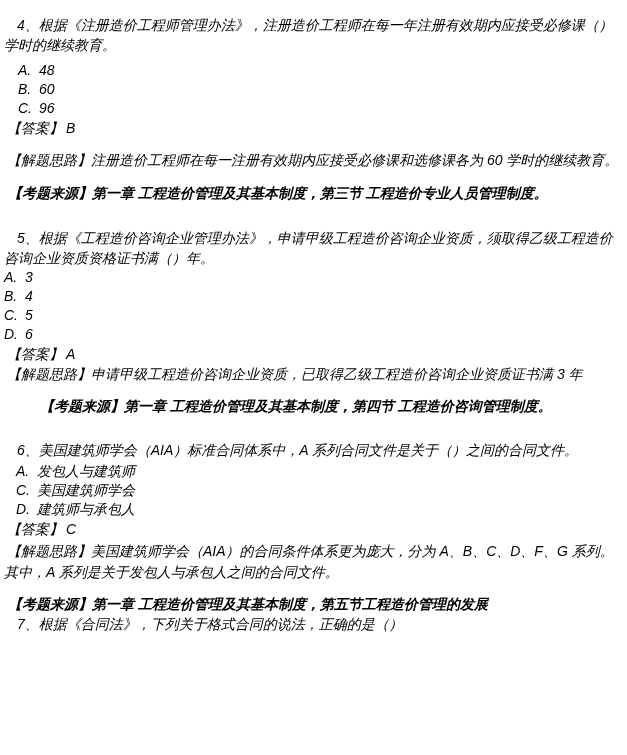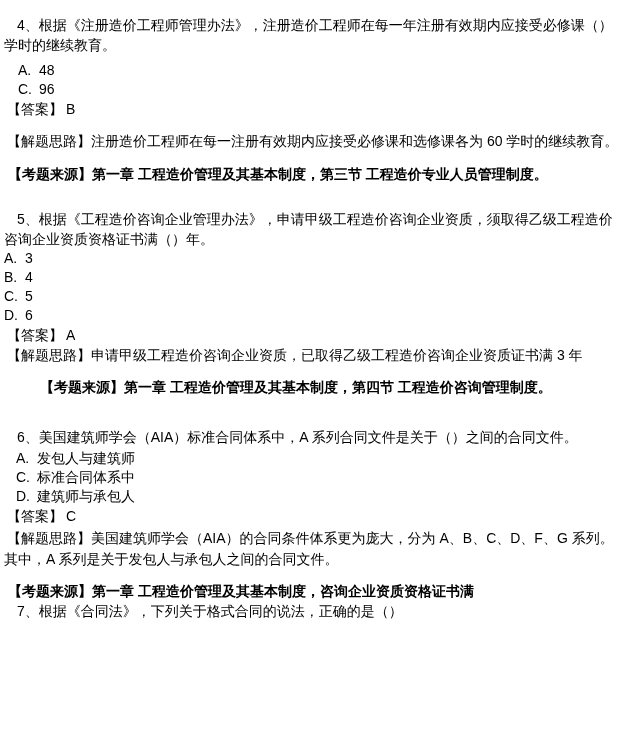--- a/index.html
+++ b/index.html
@@ -4,57 +4,58 @@
 <style>
   html, body { margin: 0; padding: 0; }
   body {
     width: 627px; height: 755px;
     background: #ffffff;
     color: #000000;
     font-family: "Liberation Sans", sans-serif;
     font-size: 14px;
     overflow: hidden;
   }
-  .page { padding: 15px 6px 0 4px; }
+  .page { padding: 15px 6px 0 4px; font-style: italic; }
   .line { height: 20px; line-height: 20px; white-space: nowrap; }
   .opt  { height: 19px; line-height: 19px; }
   .stem-first { padding-left: 13px; }
   .bracket { padding-left: 3px; }
   .source-line { padding-left: 4px; font-weight: bold; }
   .opt-label { display: inline-block; min-width: 21px; }
   .ans-val { margin-left: 3px; }
 
   #q4 .opts { margin-top: 6px; }
   #q4 .opts .opt { padding-left: 14px; }
   #q4 .analysis { margin-top: 12px; }
   #q4 .source-line { margin-top: 13px; }
 
   #q5 { margin-top: 25px; }
   #q5 .opts .opt { padding-left: 0; }
   #q5 .source-line { margin-top: 12px; margin-left: 32px; }
 
-  #q6 { margin-top: 30px; }
+  #q6 { margin-top: 24px; }
   #q6 .opts { margin-top: 2px; }
   #q6 .opts .opt { padding-left: 12px; }
   #q6 .analysis { margin-top: 2px; }
   #q6 .analysis .line { height: 21px; line-height: 21px; }
   #q6 .source-line { margin-top: 11px; }
 
   #q7 { }
 </style>
 </head>
 <body>
 
 <div class="page">
 
   <section id="q4">
     <div class="line stem-first">4、根据《注册造价工程师管理办法》，注册造价工程师在每一年注册有效期内应接受必修课（）</div>
     <div class="line">学时的继续教育。</div>
     <div class="opts">
       <div class="opt line"><span class="opt-label">A.</span><span>48</span></div>
+      <div class="opt line"><span class="opt-label">B.</span><span>60</span></div>
       <div class="opt line"><span class="opt-label">C.</span><span>96</span></div>
     </div>
     <div class="line bracket"><span>【答案】</span><span class="ans-val">B</span></div>
     <div class="analysis">
       <div class="line bracket"><span>【解题思路】</span><span>注册造价工程师在每一注册有效期内应接受必修课和选修课各为 60 学时的继续教育。</span></div>
     </div>
     <div class="line source-line"><span>【考题来源】</span><span>第一章 工程造价管理及其基本制度，第三节 工程造价专业人员管理制度。</span></div>
   </section>
 
   <section id="q5">
@@ -70,28 +71,28 @@
     <div class="analysis">
       <div class="line bracket"><span>【解题思路】</span><span>申请甲级工程造价咨询企业资质，已取得乙级工程造价咨询企业资质证书满 3 年</span></div>
     </div>
     <div class="line source-line"><span>【考题来源】</span><span>第一章 工程造价管理及其基本制度，第四节 工程造价咨询管理制度。</span></div>
   </section>
 
   <section id="q6">
     <div class="line stem-first">6、美国建筑师学会（AIA）标准合同体系中，A 系列合同文件是关于（）之间的合同文件。</div>
     <div class="opts">
       <div class="opt line"><span class="opt-label">A.</span><span>发包人与建筑师</span></div>
-      <div class="opt line"><span class="opt-label">C.</span><span>标准合同体系中</span></div>
+      <div class="opt line"><span class="opt-label">C.</span><span>美国建筑师学会</span></div>
       <div class="opt line"><span class="opt-label">D.</span><span>建筑师与承包人</span></div>
     </div>
     <div class="line bracket"><span>【答案】</span><span class="ans-val">C</span></div>
     <div class="analysis">
       <div class="line bracket"><span>【解题思路】</span><span>美国建筑师学会（AIA）的合同条件体系更为庞大，分为 A、B、C、D、F、G 系列。</span></div>
       <div class="line">其中，A 系列是关于发包人与承包人之间的合同文件。</div>
     </div>
-    <div class="line source-line"><span>【考题来源】</span><span>第一章 工程造价管理及其基本制度，咨询企业资质资格证书满</span></div>
+    <div class="line source-line"><span>【考题来源】</span><span>第一章 工程造价管理及其基本制度，第五节工程造价管理的发展</span></div>
   </section>
 
   <section id="q7">
     <div class="line stem-first">7、根据《合同法》，下列关于格式合同的说法，正确的是（）</div>
   </section>
 
 </div>
 
 </body></html>

